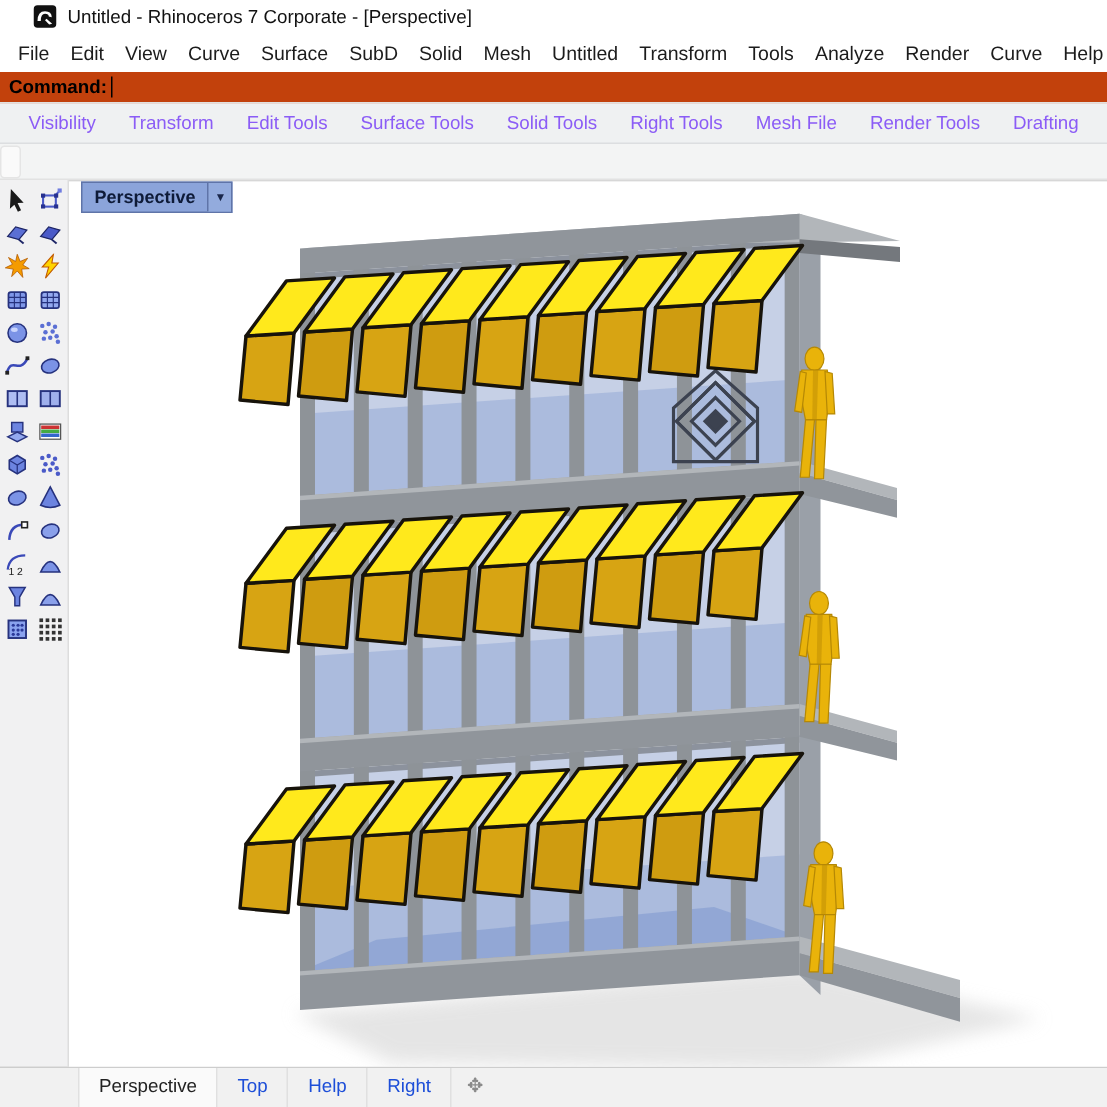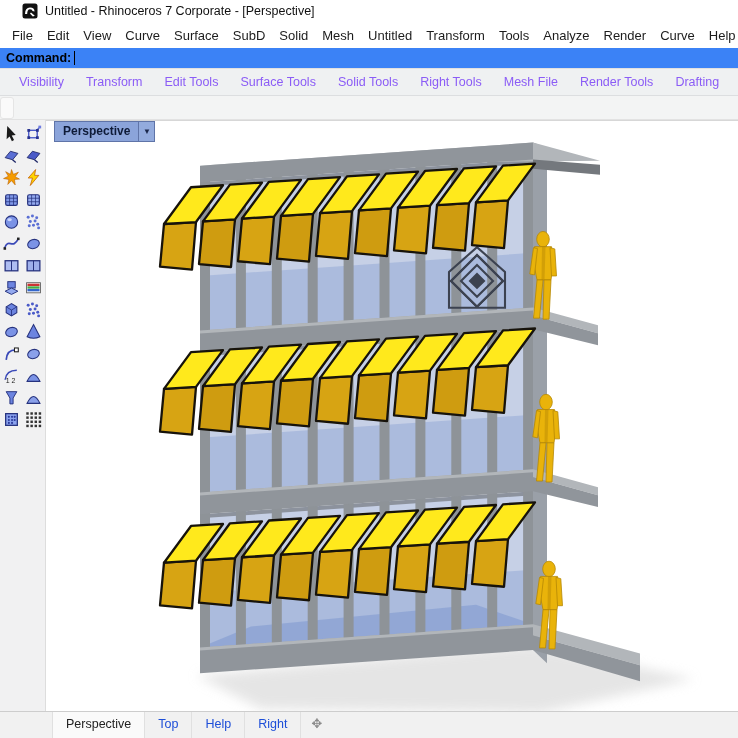--- a/index.html
+++ b/index.html
@@ -6,21 +6,21 @@
   body{width:738px;height:738px;overflow:hidden;font-family:"Liberation Sans","DejaVu Sans",sans-serif;-webkit-font-smoothing:antialiased;}
   .app{width:738px;height:738px;display:flex;flex-direction:column;background:#fff;}
   
   .titlebar{height:22px;display:flex;align-items:center;padding-left:7px;background:#fff;flex:0 0 auto;margin-left:15px;}
   .appicon{width:16px;height:16px;margin-right:7px;display:inline-flex;}
   .title{font-size:12.5px;color:#111;}
   
   .menubar{height:26px;display:flex;align-items:center;padding-left:5px;background:#fff;flex:0 0 auto;}
   .menuitem{font-size:13px;color:#1c1c1c;padding:3px 7px;cursor:default;}
   
-  .cmdline{height:20px;display:flex;align-items:center;padding-left:6px;background:#3b82f6;border-bottom:1px solid #e0e0e0;flex:0 0 auto;}
+  .cmdline{height:20px;display:flex;align-items:center;padding-left:6px;background:#c2410c;border-bottom:1px solid #e0e0e0;flex:0 0 auto;}
   .cmdprompt{font-size:12.5px;font-weight:bold;color:#000;}
   .caret{display:inline-block;width:1px;height:14px;background:#000;margin-left:3px;}
   .cmdinput{flex:1;height:100%;}
   
   .tabrow{height:26px;display:flex;align-items:center;background:#eff1f2;border-bottom:1px solid #dcdee0;padding-left:8px;white-space:nowrap;overflow:hidden;flex:0 0 auto;}
   .ttab{font-size:12.5px;color:#8b5cf6;padding:4px 11px;cursor:default;}
   
   .toolstrip{height:23px;background:#f3f4f4;border-bottom:1px solid #e2e2e2;flex:0 0 auto;position:relative;}
   .toolstrip .grip{position:absolute;left:0;top:1px;width:12px;height:20px;background:#fafafa;border:1px solid #e5e5e5;border-radius:3px;}
   

